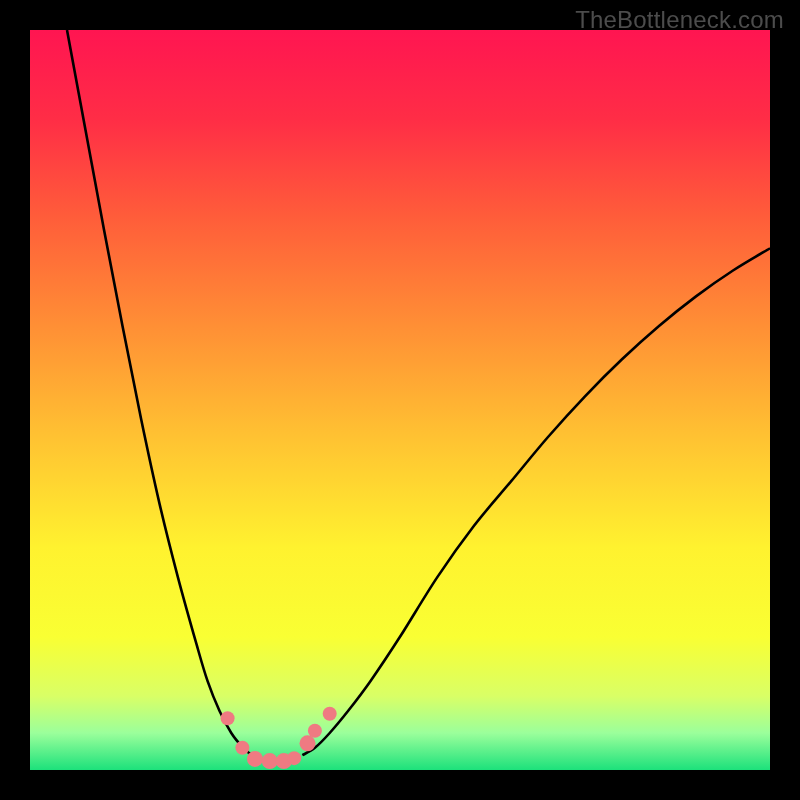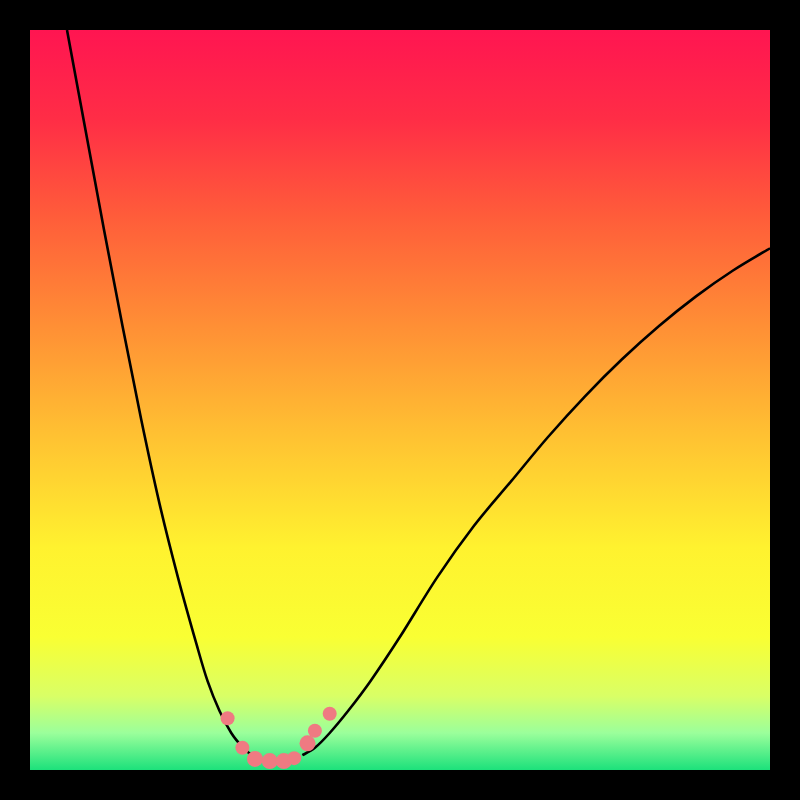--- a/index.html
+++ b/index.html
@@ -34,20 +34,21 @@
     font-size: 24px;
     font-weight: 500;
     letter-spacing: 0.2px;
     white-space: nowrap;
   }
 </style>
 </head>
 <body>
 
 <div class="frame">
+  <div class="watermark">TheBottleneck.com</div>
 
   <svg class="plot" viewBox="0 0 740 740" preserveAspectRatio="none">
     <defs>
       <linearGradient id="bg-grad" x1="0" y1="0" x2="0" y2="1">
           <stop offset="0%" stop-color="#FF1551"></stop>
           <stop offset="12%" stop-color="#FF2D46"></stop>
           <stop offset="25%" stop-color="#FF5C3A"></stop>
           <stop offset="40%" stop-color="#FF8F35"></stop>
           <stop offset="55.00000000000001%" stop-color="#FFC232"></stop>
           <stop offset="70%" stop-color="#FFF22F"></stop>

